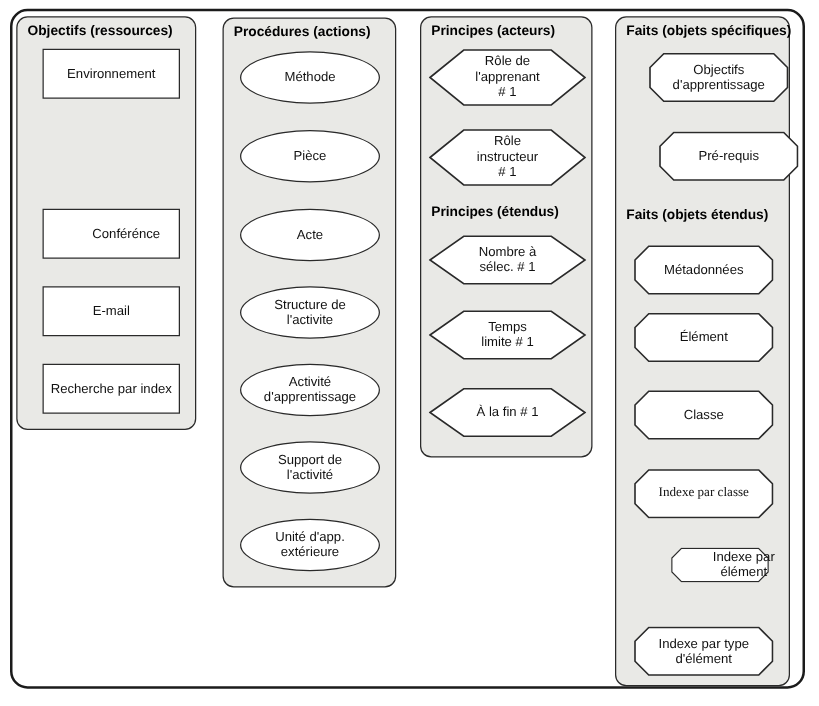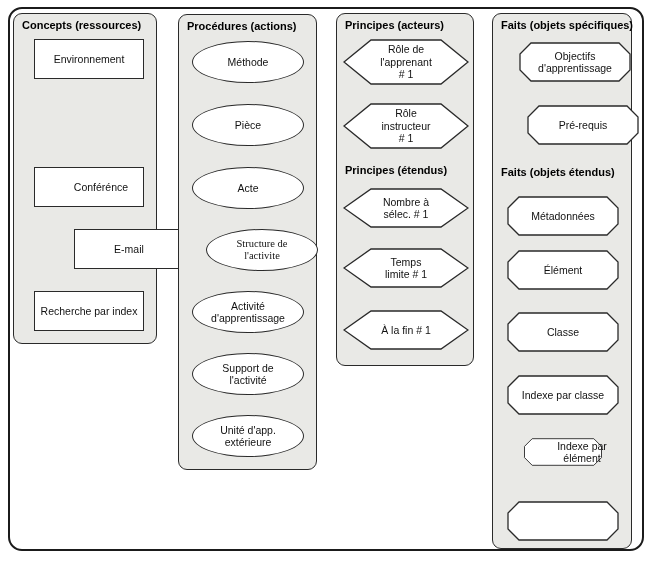--- a/index.html
+++ b/index.html
@@ -82,49 +82,49 @@
     z-index: 1;
   }
 </style>
 </head>
 <body>
 
 <div class="canvas">
   <div class="outer-frame"></div>
 
   <section class="panel" style="left:13px; top:13px; width:144px; height:331px;">
-    <div class="panel-title">Concepts (ressources)</div>
+    <div class="panel-title">Objectifs (ressources)</div>
 
     <div class="node rect-node" style="left:20px; top:25px; width:110px; height:40px;">
       <span class="label">Environnement</span>
     </div>
     <div class="node rect-node" style="left:20px; top:153px; width:110px; height:40px;padding-left:24px;">
       <span class="label">Conférénce</span>
     </div>
-    <div class="node rect-node" style="left:20px; top:215px; width:110px; height:40px;margin-left:40px;">
+    <div class="node rect-node" style="left:20px; top:215px; width:110px; height:40px;">
       <span class="label">E-mail</span>
     </div>
     <div class="node rect-node" style="left:20px; top:277px; width:110px; height:40px;">
       <span class="label">Recherche par index</span>
     </div>
   </section>
 
   <section class="panel" style="left:178px; top:14px; width:139px; height:456px;">
     <div class="panel-title">Procédures (actions)</div>
 
     <div class="node ellipse-node" style="left:13px; top:26px; width:112px; height:42px;">
       <span class="label">Méthode</span>
     </div>
     <div class="node ellipse-node" style="left:13px; top:89px; width:112px; height:42px;">
       <span class="label">Pièce</span>
     </div>
     <div class="node ellipse-node" style="left:13px; top:152px; width:112px; height:42px;">
       <span class="label">Acte</span>
     </div>
-    <div class="node ellipse-node" style="left:27px; top:214px; width:112px; height:42px;font-family:Liberation Serif, serif;">
+    <div class="node ellipse-node" style="left:13px; top:214px; width:112px; height:42px;">
       <span class="label">Structure de
 l'activite</span>
     </div>
     <div class="node ellipse-node" style="left:13px; top:276px; width:112px; height:42px;">
       <span class="label">Activité
 d'apprentissage</span>
     </div>
     <div class="node ellipse-node" style="left:13px; top:338px; width:112px; height:42px;text-align:center;">
       <span class="label">Support de
 l'activité</span>
@@ -209,31 +209,33 @@
         <polygon points="12,1 100,1 111,12 111,28 100,39 12,39 1,28 1,12" fill="#ffffff" stroke="#2a2a2a" stroke-width="1.3"></polygon>
       </svg>
       <span class="label">Élément</span>
     </div>
     <div class="node svg-node" style="left:14px; top:298px; width:112px; height:40px;">
       <svg viewBox="0 0 112 40">
         <polygon points="12,1 100,1 111,12 111,28 100,39 12,39 1,28 1,12" fill="#ffffff" stroke="#2a2a2a" stroke-width="1.3"></polygon>
       </svg>
       <span class="label">Classe</span>
     </div>
-    <div class="node svg-node" style="left:14px; top:361px; width:112px; height:40px;">
+    <div class="node svg-node" style="left:14px; top:361px; width:112px; height:40px;font-family:Liberation Serif, serif;">
       <svg viewBox="0 0 112 40">
         <polygon points="12,1 100,1 111,12 111,28 100,39 12,39 1,28 1,12" fill="#ffffff" stroke="#2a2a2a" stroke-width="1.3"></polygon>
       </svg>
       <span class="label">Indexe par classe</span>
     </div>
-    <div class="node svg-node" style="left:14px; top:424px; width:112px; height:28px;padding-left:38px;">
+    <div class="node svg-node" style="left:27px; top:424px; width:112px; height:28px;padding-left:38px;">
       <svg viewBox="0 0 112 40">
         <polygon points="12,1 100,1 111,12 111,28 100,39 12,39 1,28 1,12" fill="#ffffff" stroke="#2a2a2a" stroke-width="1.3"></polygon>
       </svg>
       <span class="label">Indexe par élément</span>
     </div>
     <div class="node svg-node" style="left:14px; top:487px; width:112px; height:40px;">
       <svg viewBox="0 0 112 40">
         <polygon points="12,1 100,1 111,12 111,28 100,39 12,39 1,28 1,12" fill="#ffffff" stroke="#2a2a2a" stroke-width="1.3"></polygon>
       </svg>
+      <span class="label">Indexe par type
+d'élément</span>
     </div>
   </section>
 </div>
 
 </body></html>

